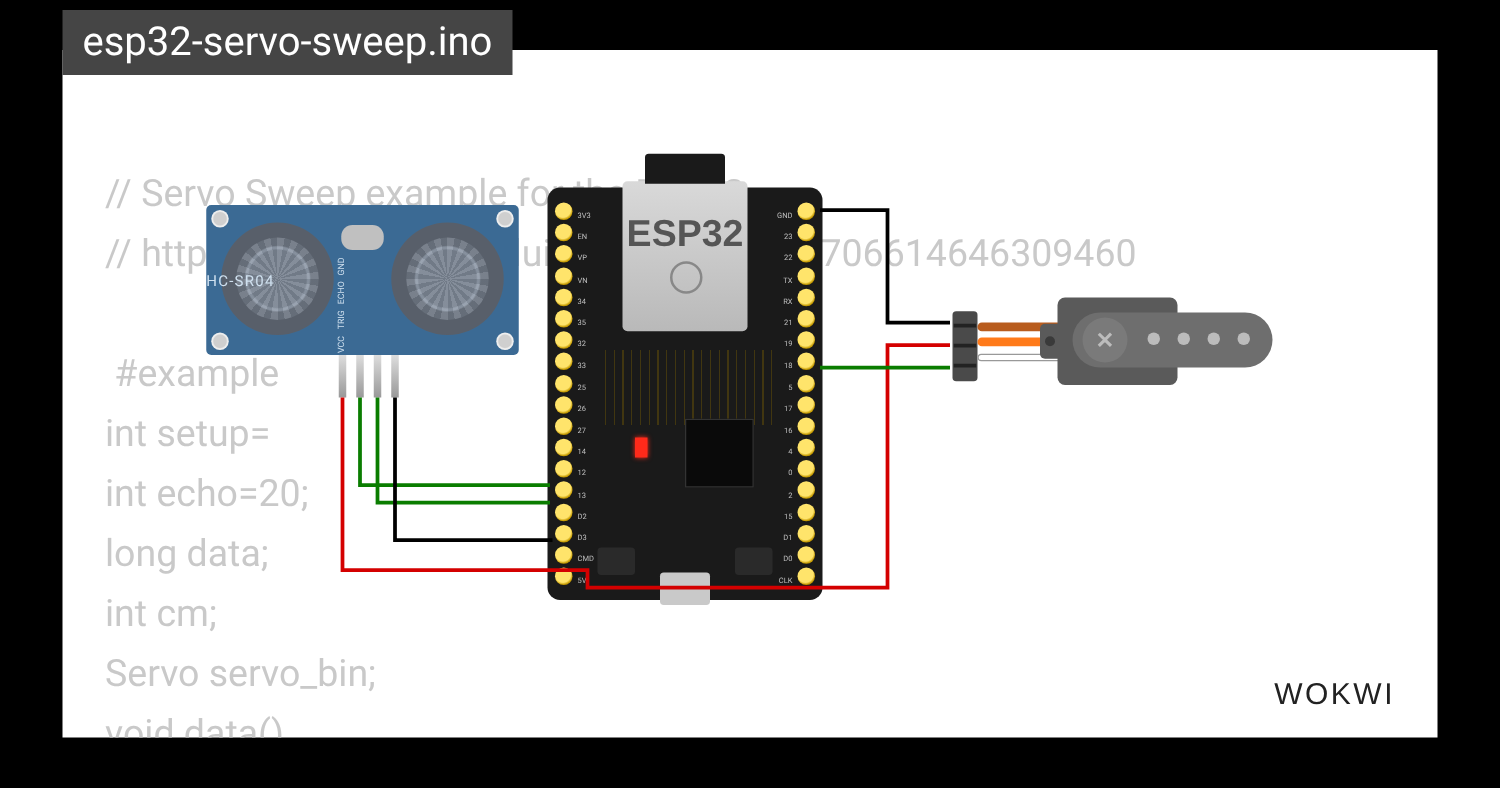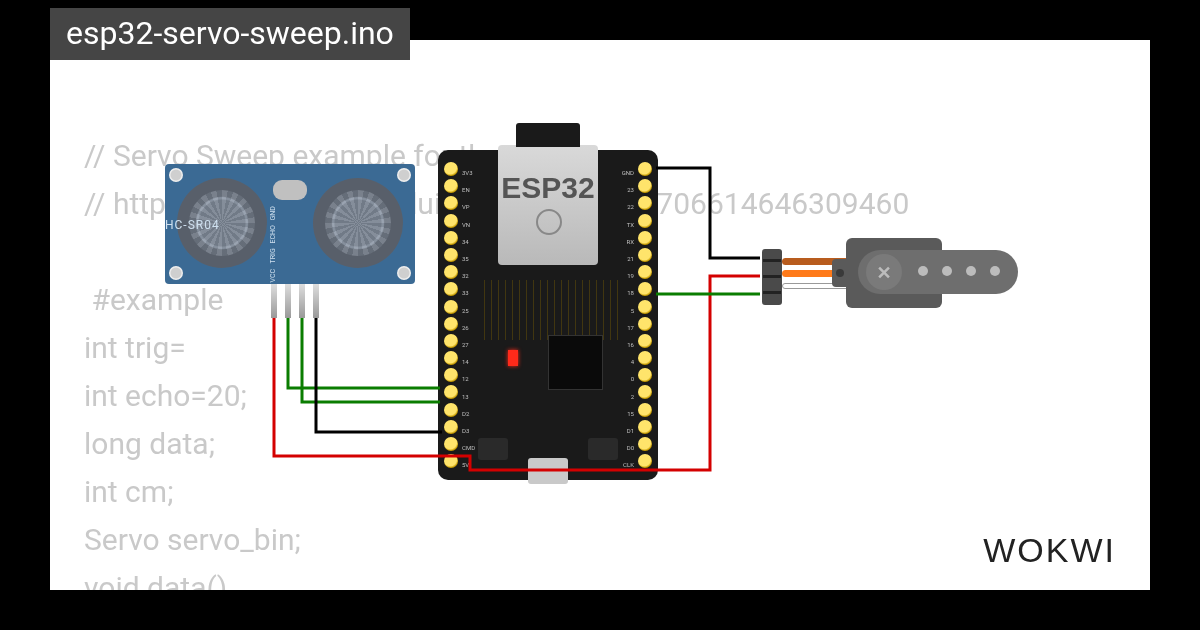--- a/index.html
+++ b/index.html
@@ -39,21 +39,21 @@
     font-size: 30px;
     line-height: 48px;
     color: #c9c9c9;
     font-family: -apple-system, BlinkMacSystemFont, "Segoe UI", Roboto, sans-serif;
     white-space: pre;
   }
   .logo {
     position: absolute;
     right: 34px;
     bottom: 20px;
-    font-size: 34px;
+    font-size: 24px;
     letter-spacing: 2px;
     color: #222;
     font-family: "Comic Sans MS", cursive, sans-serif;
     font-weight: 400;
   }
   .diagram-layer {
     position: absolute;
     left: 0; top: 0; width: 1100px; height: 550px;
     z-index: 5;
   }
@@ -174,21 +174,21 @@
 
 <div class="title-tab">esp32-servo-sweep.ino</div>
 
 <div class="panel">
 
   <div class="code">
 <span>// Servo Sweep example for the ESP32</span>
 <span>// https://wokwi.com/arduino/p            /323706614646309460</span>
 
 <span> #example</span>
-<span>int trig=</span>
+<span>int setup=</span>
 <span>int echo=20;</span>
 <span>long data;</span>
 <span>int cm;</span>
 <span>Servo servo_bin;</span>
 <span>void data()</span>
   </div>
 
   <div class="diagram-layer">
 
     <div class="sensor">

